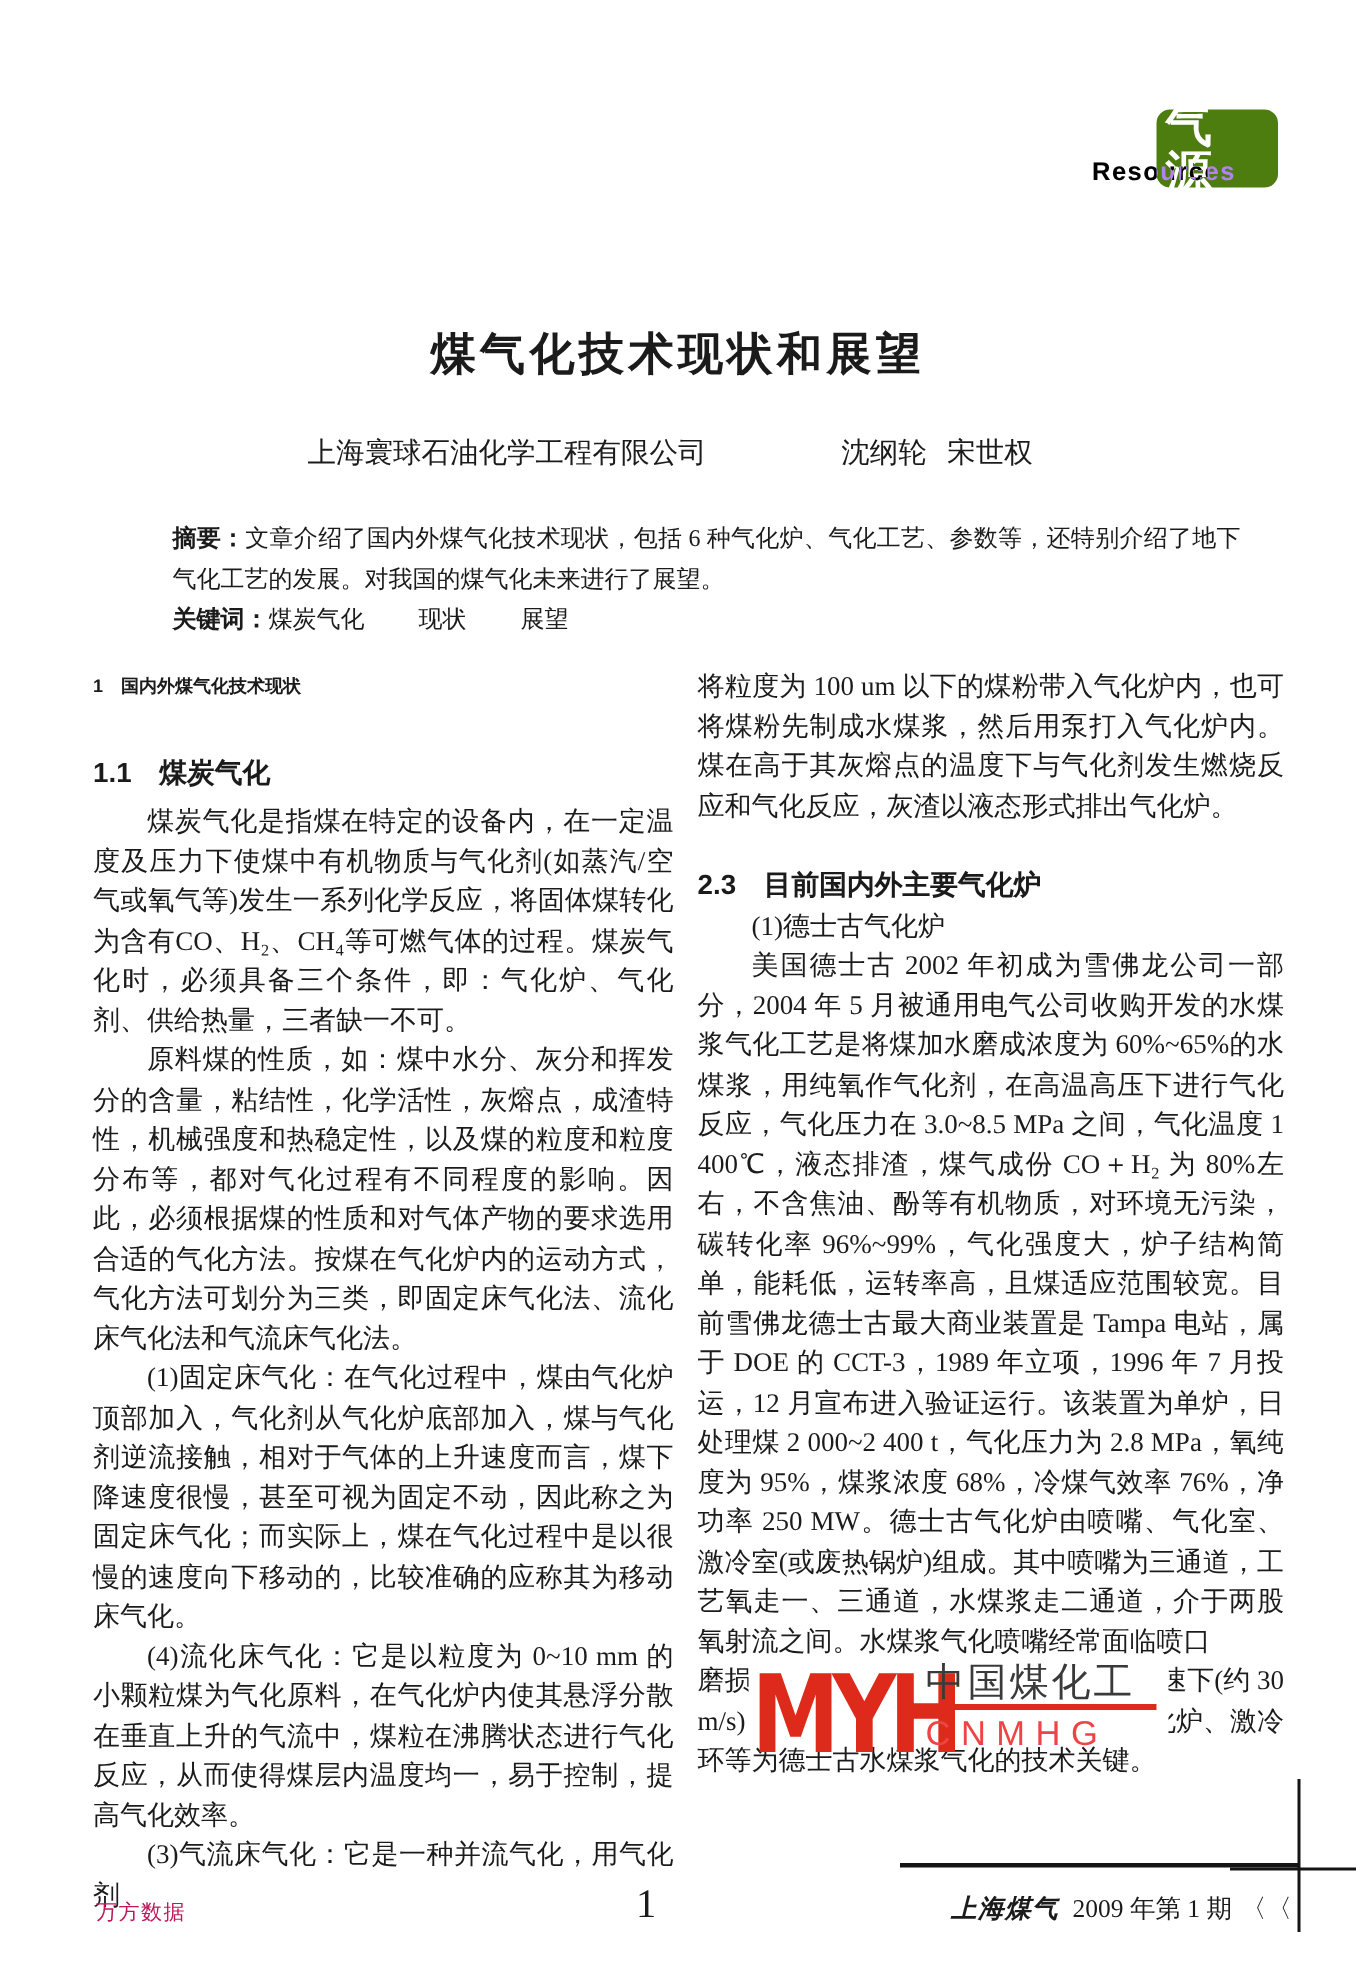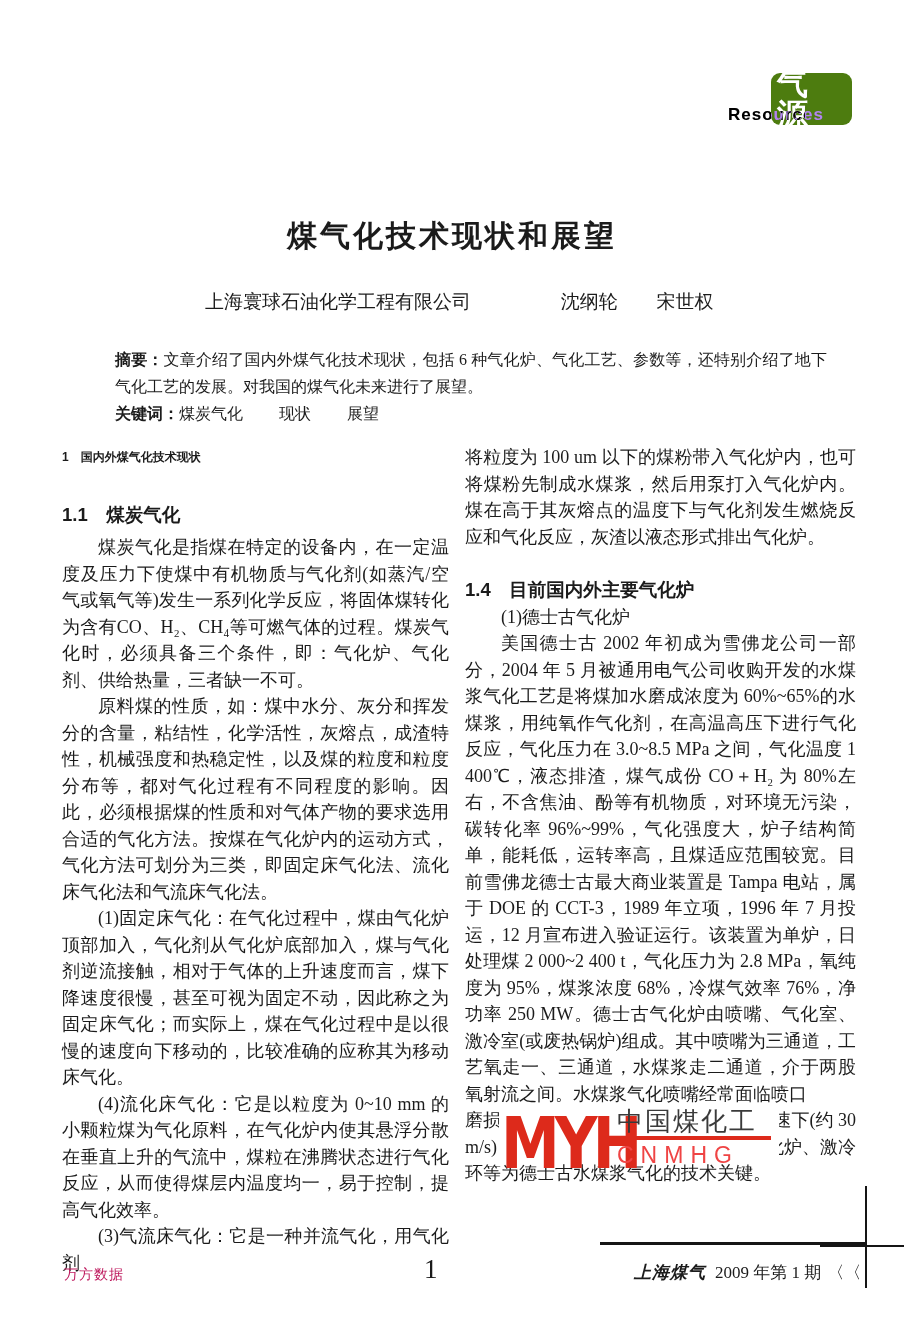--- a/index.html
+++ b/index.html
@@ -29,21 +29,21 @@
   }
 
   
   .doc-title {
     position:absolute; left:0; top:216px; width:904px; text-align:center;
     font-family:"Liberation Sans", sans-serif; font-weight:bold;
     font-size:30px; letter-spacing:3px;
   }
   .byline { position:absolute; left:205px; top:289px; font-size:19px; white-space:nowrap; }
   .byline .author1 { margin-left:85px; }
-  .byline .author2 { margin-left:34px;text-align:center; }
+  .byline .author2 { margin-left:9px;text-align:center; }
 
   
   .abstract {
     position:absolute; left:115px; top:346px; width:712px;
     font-size:16px; line-height:27px; text-align:justify;
   }
   .ab-label { font-family:"Liberation Sans", sans-serif; font-weight:bold; }
   .keywords { margin-top:0; }
   .kw { margin-right:36px; }
 
@@ -131,21 +131,21 @@
   <div class="sec-h2 mb-sm">1.1　煤炭气化</div>
   <p class="body-p ind">煤炭气化是指煤在特定的设备内，在一定温度及压力下使煤中有机物质与气化剂(如蒸汽/空气或氧气等)发生一系列化学反应，将固体煤转化为含有CO、H₂、CH₄等可燃气体的过程。煤炭气化时，必须具备三个条件，即：气化炉、气化剂、供给热量，三者缺一不可。</p>
   <p class="body-p ind">原料煤的性质，如：煤中水分、灰分和挥发分的含量，粘结性，化学活性，灰熔点，成渣特性，机械强度和热稳定性，以及煤的粒度和粒度分布等，都对气化过程有不同程度的影响。因此，必须根据煤的性质和对气体产物的要求选用合适的气化方法。按煤在气化炉内的运动方式，气化方法可划分为三类，即固定床气化法、流化床气化法和气流床气化法。</p>
   <p class="body-p ind">(1)固定床气化：在气化过程中，煤由气化炉顶部加入，气化剂从气化炉底部加入，煤与气化剂逆流接触，相对于气体的上升速度而言，煤下降速度很慢，甚至可视为固定不动，因此称之为固定床气化；而实际上，煤在气化过程中是以很慢的速度向下移动的，比较准确的应称其为移动床气化。</p>
   <p class="body-p ind">(4)流化床气化：它是以粒度为 0~10 mm 的小颗粒煤为气化原料，在气化炉内使其悬浮分散在垂直上升的气流中，煤粒在沸腾状态进行气化反应，从而使得煤层内温度均一，易于控制，提高气化效率。</p>
   <p class="body-p ind">(3)气流床气化：它是一种并流气化，用气化剂</p>
 </div>
 
 <div class="col col-right">
   <p class="body-p">将粒度为 100 um 以下的煤粉带入气化炉内，也可将煤粉先制成水煤浆，然后用泵打入气化炉内。煤在高于其灰熔点的温度下与气化剂发生燃烧反应和气化反应，灰渣以液态形式排出气化炉。</p>
-  <div class="sec-h2 mt-gap">1.4　目前国内外主要气化炉</div>
+  <div class="sec-h2 mt-gap">2.3　目前国内外主要气化炉</div>
   <p class="body-p ind">(1)德士古气化炉</p>
   <p class="body-p ind">美国德士古 2002 年初成为雪佛龙公司一部分，2004 年 5 月被通用电气公司收购开发的水煤浆气化工艺是将煤加水磨成浓度为 60%~65%的水煤浆，用纯氧作气化剂，在高温高压下进行气化反应，气化压力在 3.0~8.5 MPa 之间，气化温度 1 400℃，液态排渣，煤气成份 CO＋H₂ 为 80%左右，不含焦油、酚等有机物质，对环境无污染，碳转化率 96%~99%，气化强度大，炉子结构简单，能耗低，运转率高，且煤适应范围较宽。目前雪佛龙德士古最大商业装置是 Tampa 电站，属于 DOE 的 CCT-3，1989 年立项，1996 年 7 月投运，12 月宣布进入验证运行。该装置为单炉，日处理煤 2 000~2 400 t，气化压力为 2.8 MPa，氧纯度为 95%，煤浆浓度 68%，冷煤气效率 76%，净功率 250 MW。德士古气化炉由喷嘴、气化室、激冷室(或废热锅炉)组成。其中喷嘴为三通道，工艺氧走一、三通道，水煤浆走二通道，介于两股氧射流之间。水煤浆气化喷嘴经常面临喷口</p>
 
   <div class="wm-region">
     <div class="wm-row">
       <span>磨损</span>
       <span>较高线速下(约  30</span>
     </div>
     <div class="wm-row">
       <span>m/s)</span>

